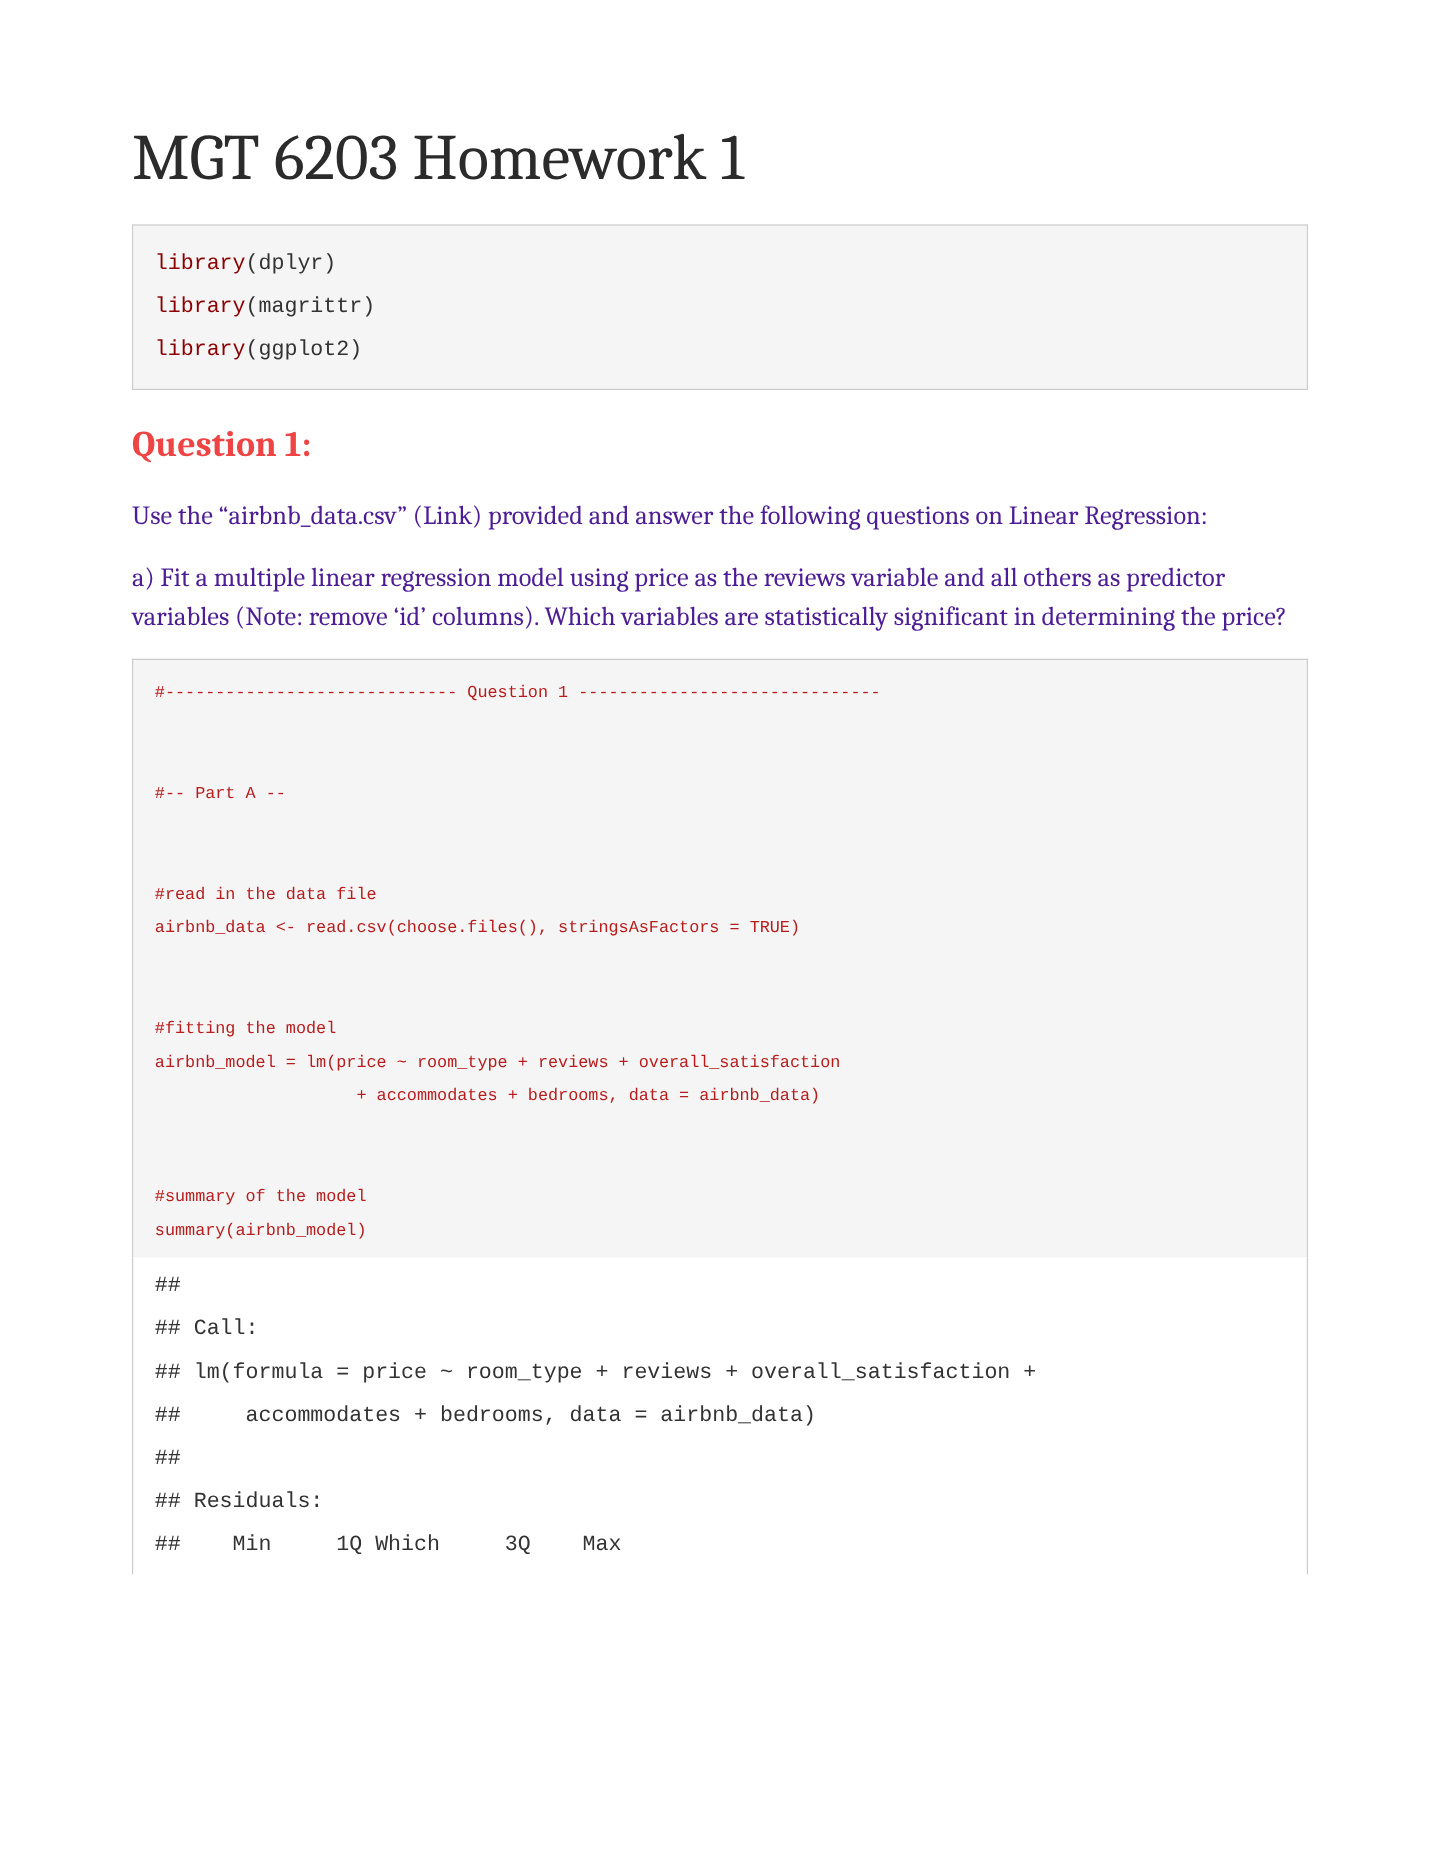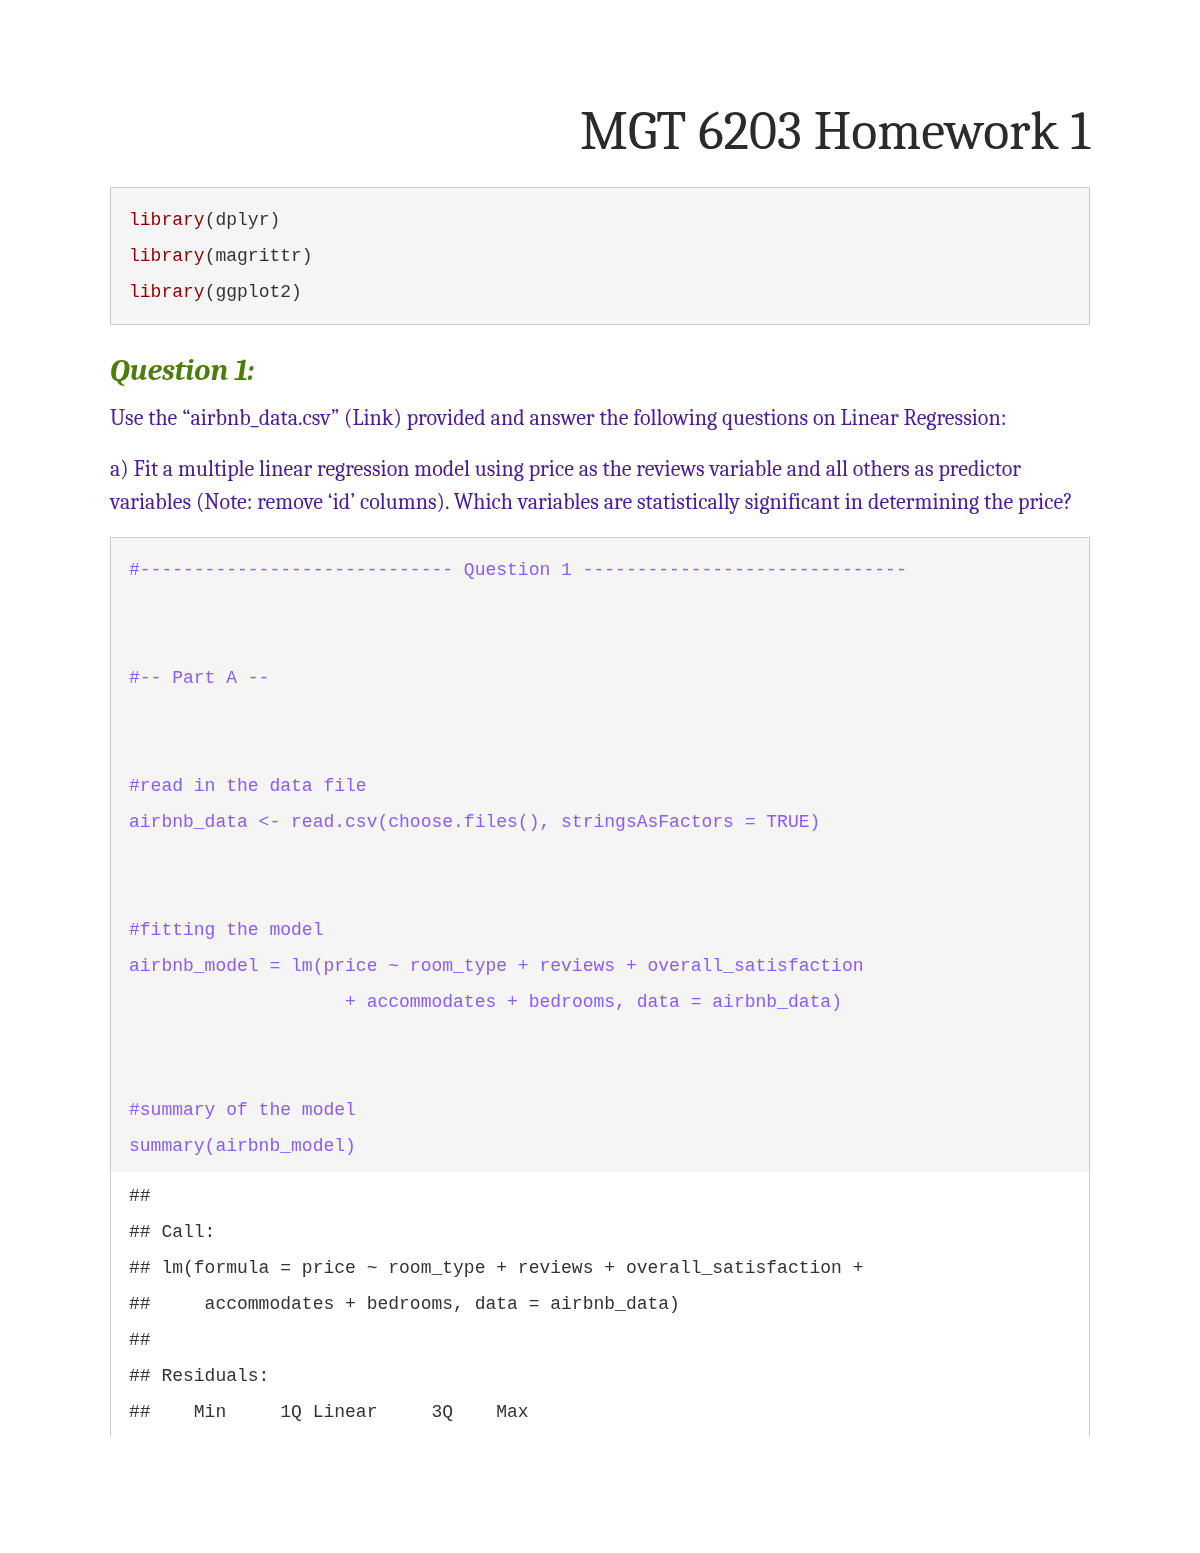--- a/index.html
+++ b/index.html
@@ -9,58 +9,56 @@
     color: #333333;
     width: 1200px;
     padding: 100px 110px 0 110px;
   }
   h1.title {
     font-size: 54px;
     font-weight: 400;
     color: #2b2b2b;
     margin-bottom: 24px;
     font-family: Cambria, Georgia, serif;
-    text-align: right;
   }
   .code-block {
     background: #f5f5f5;
     border: 1px solid #cccccc;
     padding: 14px 18px;
     font-family: "Courier New", Courier, monospace;
     font-size: 18px;
     line-height: 2.0;
     color: #333333;
     white-space: pre-wrap;
     margin-bottom: 28px;
   }
   .code-block .kw { color: #8b0000; font-weight: normal; }
   h2.question {
     font-size: 30px;
     font-weight: 700;
-    color: #4d7c0f;
-    margin-bottom: 14px;
+    color: #ef4444;
+    margin-bottom: 26px;
     font-family: Cambria, Georgia, serif;
-    font-style: italic;
   }
   p.body {
     font-size: 22px;
     line-height: 1.5;
     color: #4c1d95;
     margin-bottom: 18px;
     font-family: Cambria, Georgia, serif;
   }
   .code-block-2 {
     background: #f5f5f5;
     border: 1px solid #cccccc;
     border-bottom: none;
     padding: 14px 18px 8px 18px;
     font-family: "Courier New", Courier, monospace;
-    font-size: 18px;
+    font-size: 14px;
     line-height: 2.0;
-    color: #8b5cf6;
+    color: #b91c1c;
     white-space: pre-wrap;
   }
   .output-block {
     background: #ffffff;
     border-left: 1px solid #cccccc;
     border-right: 1px solid #cccccc;
     padding: 6px 18px;
     font-family: "Courier New", Courier, monospace;
     font-size: 18px;
     line-height: 2.0;
@@ -99,13 +97,13 @@
 
 
 <span class="comment">#summary of the model</span>
 <span>summary(airbnb_model)</span></div>
 <div class="output-block"><span>## </span>
 <span>## Call:</span>
 <span>## lm(formula = price ~ room_type + reviews + overall_satisfaction + </span>
 <span>##     accommodates + bedrooms, data = airbnb_data)</span>
 <span>## </span>
 <span>## Residuals:</span>
-<span>##    Min     1Q Linear     3Q    Max </span></div>
+<span>##    Min     1Q Which     3Q    Max </span></div>
 
 </body></html>

